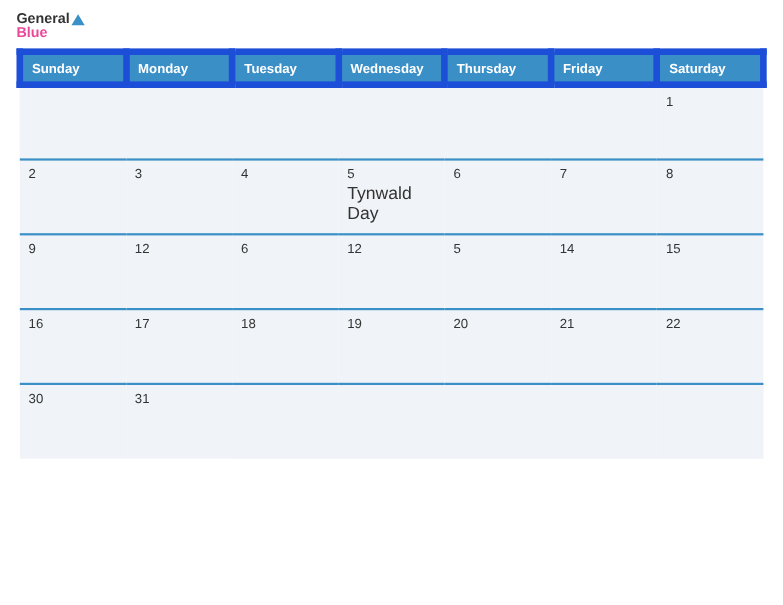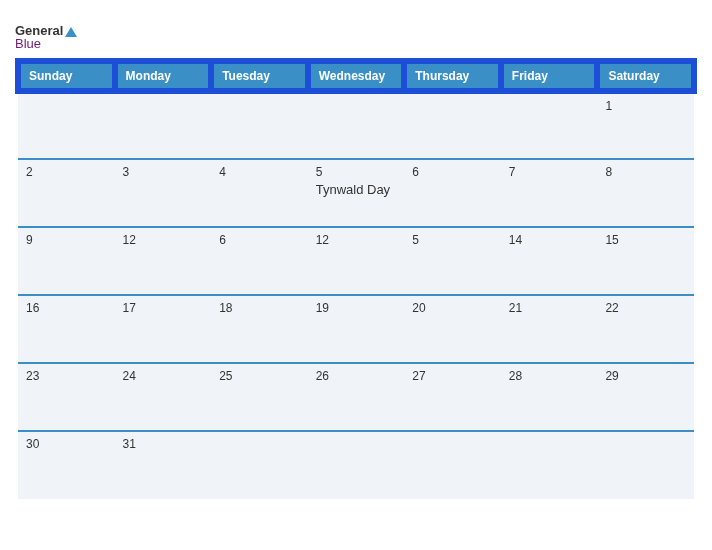--- a/index.html
+++ b/index.html
@@ -7,43 +7,43 @@
       width: 712px;
       height: 550px;
       background: #fff;
       font-family: Arial, sans-serif;
       overflow: hidden;
     }
     .calendar-container {
       width: 712px;
       height: 522px;
       background: #fff;
-      padding: 24px 15px 10px 15px;
+      padding: 10px 15px 10px 15px;
     }
     .header {
       display: flex;
       align-items: center;
       justify-content: space-between;
       margin-bottom: 8px;
     }
     .logo {
       display: flex;
       flex-direction: column;
       align-items: flex-start;
     }
     .logo-general {
       font-size: 13px;
       font-weight: bold;
       color: #333;
       line-height: 1;
     }
     .logo-blue {
       font-size: 13px;
-      font-weight: normal;
-      color: #701a75;
+      font-weight: bold;
+      color: #ec4899;
       line-height: 1;
     }
     .logo-triangle {
       display: inline-block;
       width: 0;
       height: 0;
       border-left: 6px solid transparent;
       border-right: 6px solid transparent;
       border-bottom: 10px solid #3a8fc7;
       margin-left: 2px;
@@ -91,21 +91,21 @@
       border-left: none;
       border-right: none;
       width: calc(100% / 7);
     }
     .day-number {
       font-size: 12px;
       color: #333;
       display: block;
     }
     .event-label {
-      font-size: 13px;
+      font-size: 16px;
       color: #333;
       display: block;
       margin-top: 3px;
     }
     .empty-cell {
       background: #f0f4f8;
     }
   </style>
 </head>
 <body>
@@ -211,43 +211,20 @@
           </td>
           <td>
             <span class="day-number">21</span>
           </td>
           <td>
             <span class="day-number">22</span>
           </td>
         </tr>
         <tr>
           <td>
-            <span class="day-number">23</span>
-          </td>
-          <td>
-            <span class="day-number">24</span>
-          </td>
-          <td>
-            <span class="day-number">25</span>
-          </td>
-          <td>
-            <span class="day-number">26</span>
-          </td>
-          <td>
-            <span class="day-number">27</span>
-          </td>
-          <td>
-            <span class="day-number">28</span>
-          </td>
-          <td>
-            <span class="day-number">29</span>
-          </td>
-        </tr>
-        <tr>
-          <td>
             <span class="day-number">30</span>
           </td>
           <td>
             <span class="day-number">31</span>
           </td>
           <td class="empty-cell" style="border-top: 2px solid rgb(58, 143, 199);"></td>
           <td class="empty-cell" style="border-top: 2px solid rgb(58, 143, 199);"></td>
           <td class="empty-cell" style="border-top: 2px solid rgb(58, 143, 199);"></td>
           <td class="empty-cell" style="border-top: 2px solid rgb(58, 143, 199);"></td>
           <td class="empty-cell" style="border-top: 2px solid rgb(58, 143, 199);"></td>

